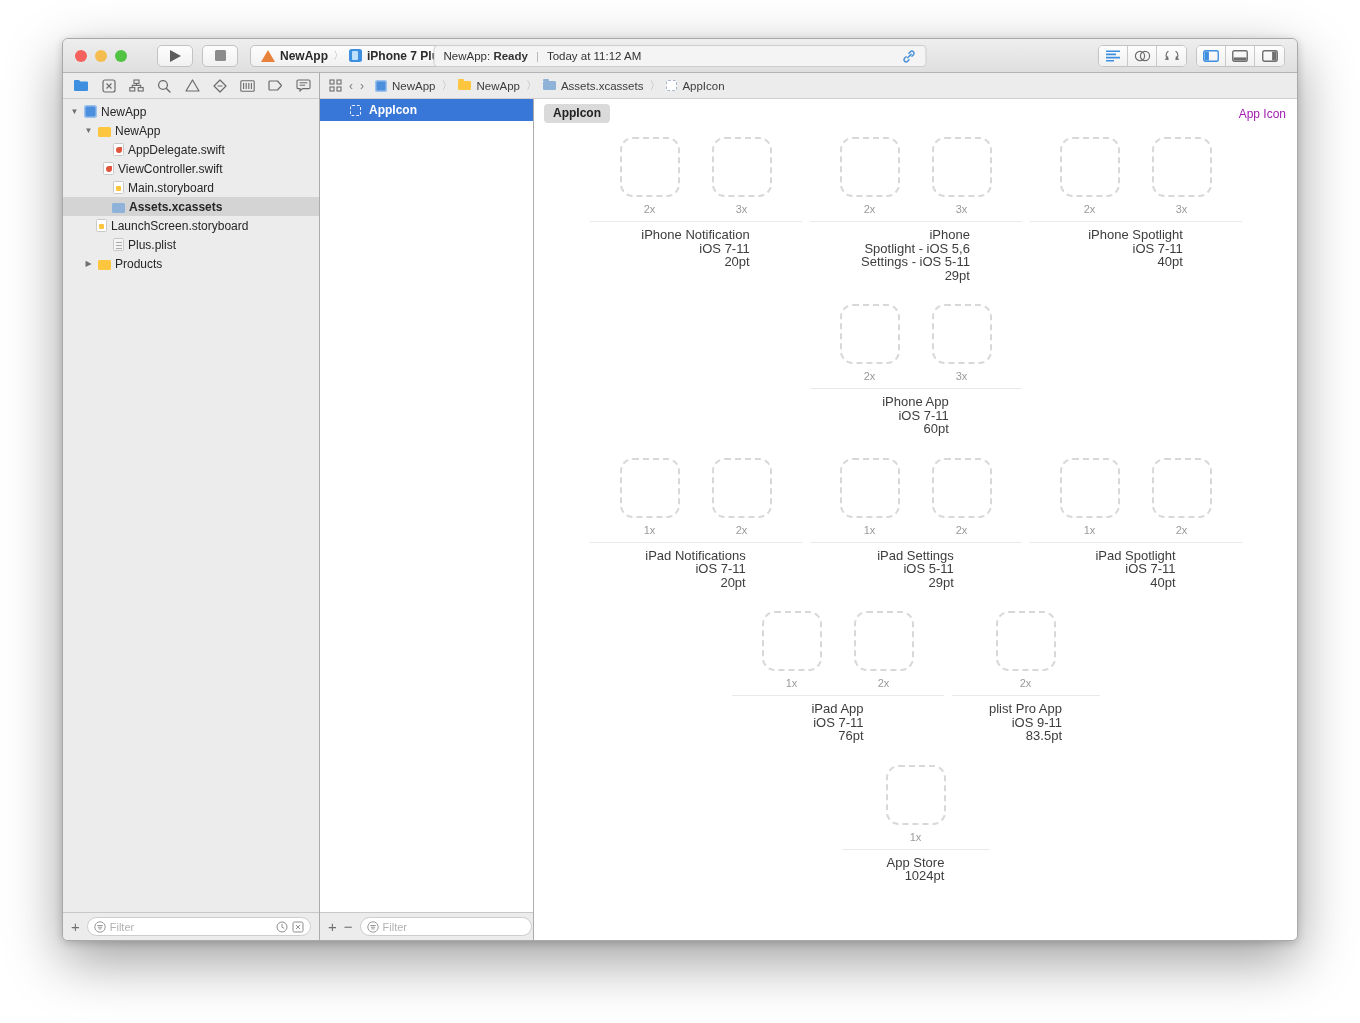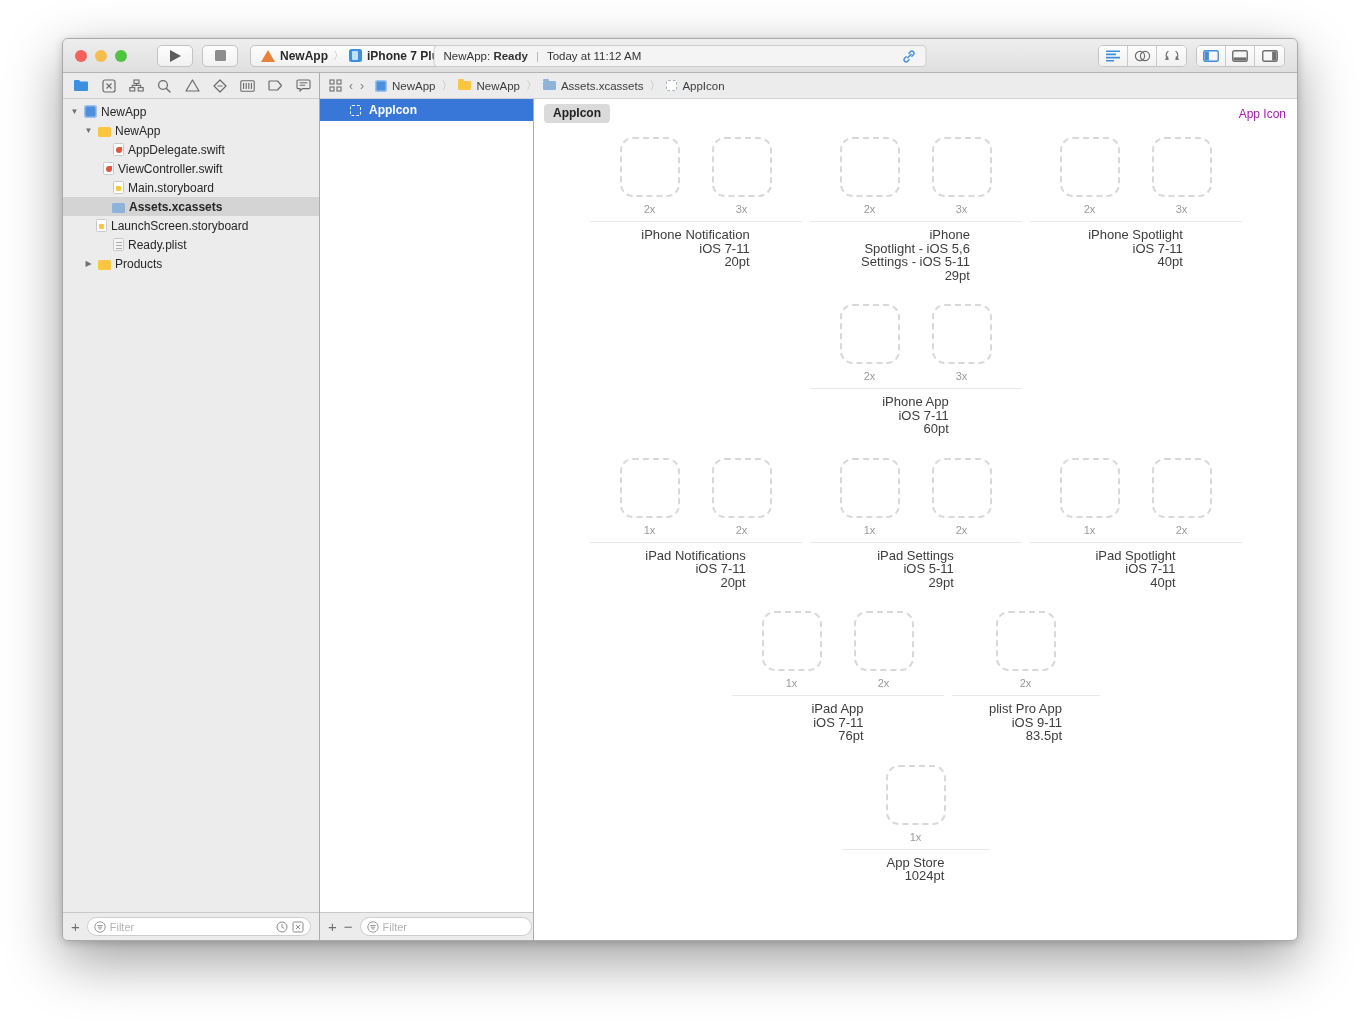--- a/index.html
+++ b/index.html
@@ -292,21 +292,21 @@
             <span class="tree-label">Assets.xcassets</span>
           </div>
           <div class="tree-row" style="padding-left: 17px;">
             <span class="disc"></span>
             <span class="ti ti-page ti-storyboard"></span>
             <span class="tree-label">LaunchScreen.storyboard</span>
           </div>
           <div class="tree-row" style="padding-left: 34px;">
             <span class="disc"></span>
             <span class="ti ti-page ti-plist"></span>
-            <span class="tree-label">Ready.plist</span>
+            <span class="tree-label">Plus.plist</span>
           </div>
           <div class="tree-row" style="padding-left: 20px;">
             <span class="disc">▶</span>
             <span class="ti ti-folder"></span>
             <span class="tree-label">Products</span>
           </div>
         </div>
 
       <div class="bottombar">
         <span class="pm">+</span>

